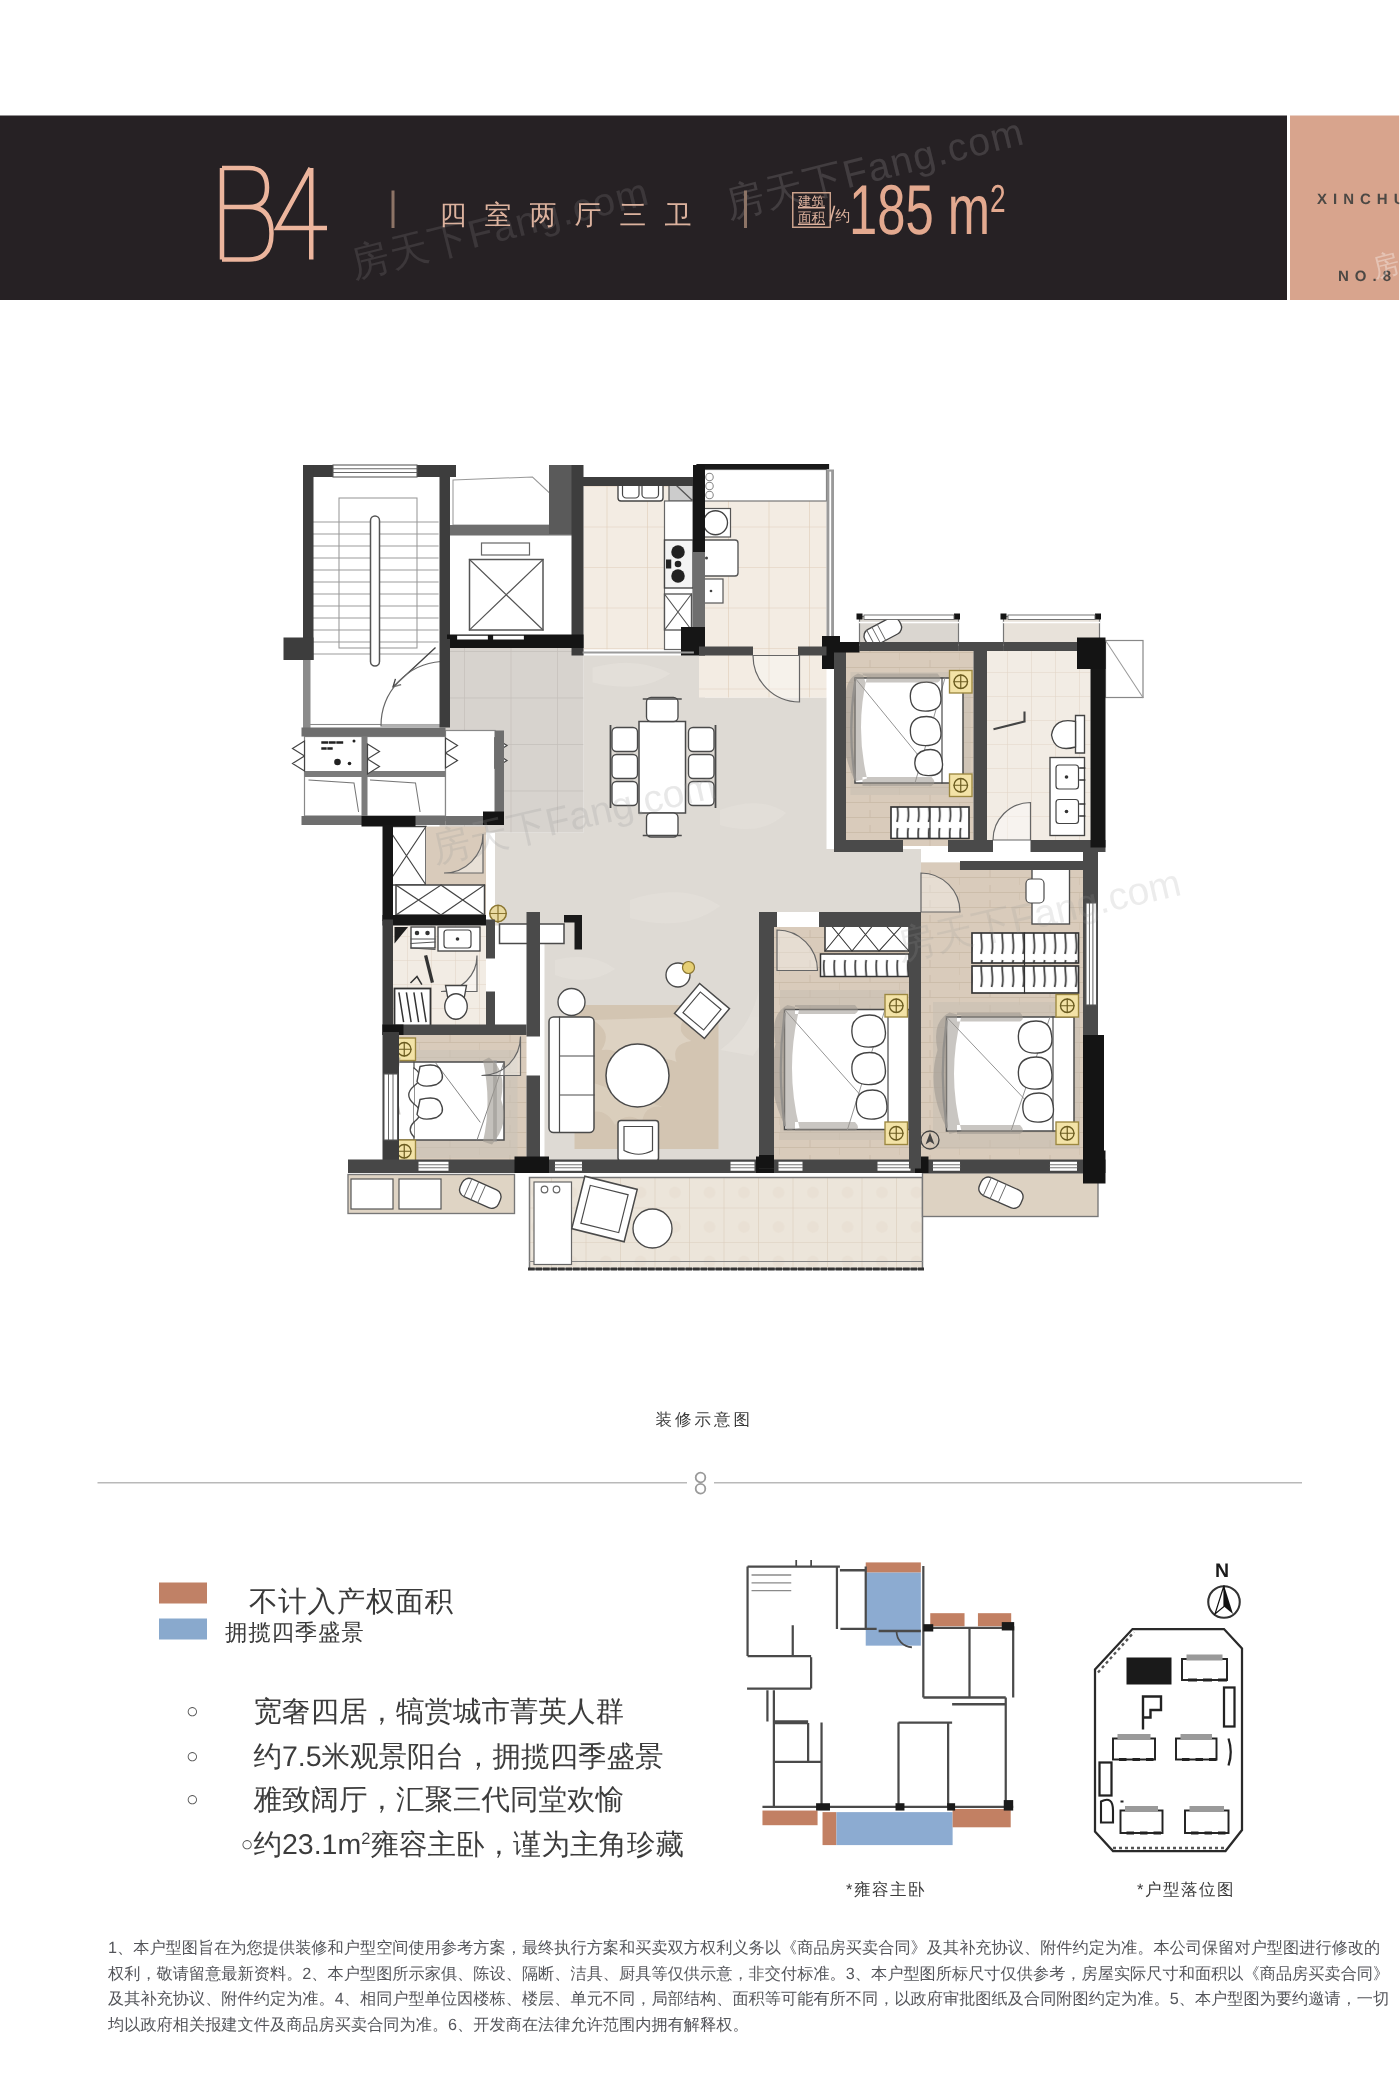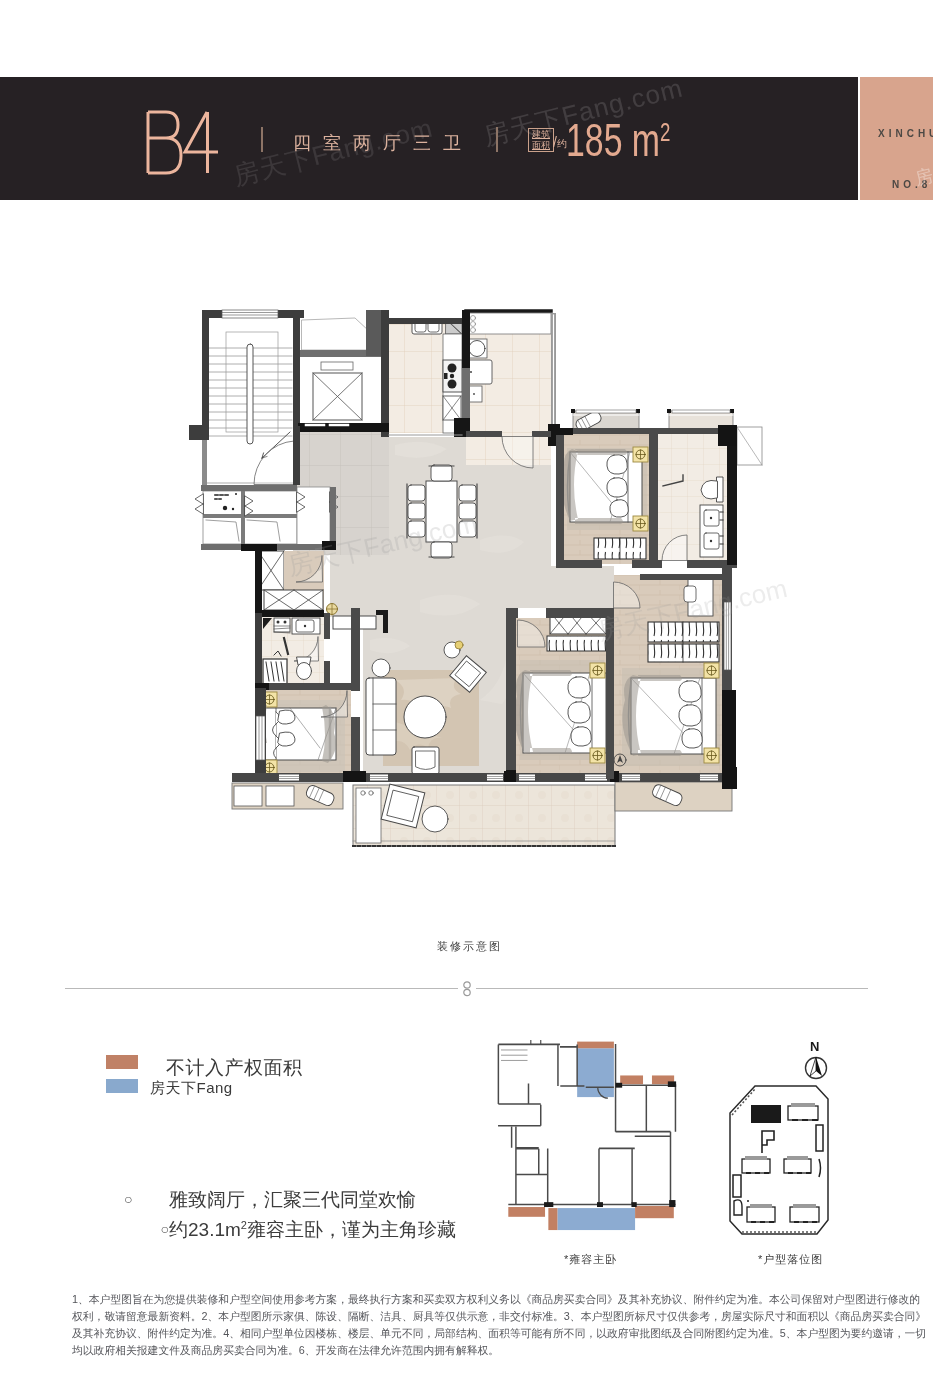--- a/index.html
+++ b/index.html
@@ -700,23 +700,25 @@
   <circle cx="9" cy="7" r="3.2" fill="none" stroke="#9a9a9a" stroke-width="1.2"></circle>
   <circle cx="9" cy="14.5" r="3.2" fill="none" stroke="#9a9a9a" stroke-width="1.2"></circle>
 </svg>
 
 <div class="abs" style="left:106px;top:1055px;width:32px;height:14px;background:#c08166;"></div>
 
 <div class="abs" style="left:150px;top:1055px;color:#3a3a3a;font-size:19px;letter-spacing:0.5px;margin-left:16px;">不计入产权面积</div>
 
 <div class="abs" style="left:106px;top:1079px;width:32px;height:14px;background:#89a9cd;"></div>
 
-<div class="abs" style="left:150px;top:1079px;color:#3a3a3a;font-size:15px;letter-spacing:0.5px;">房天下Fang</div>
-
-
+<div class="abs" style="left:150px;top:1079px;color:#3a3a3a;font-size:15px;letter-spacing:0.5px;">拥揽四季盛景</div>
+
+<div class="abs" style="left:124px;top:1128px;color:#3c3c3c;font-size:19px;"><span style="display:inline-block;width:45px;font-size:14px;color:#555;vertical-align:2px;">○</span>宽奢四居，犒赏城市菁英人群</div>
+
+<div class="abs" style="left:124px;top:1158px;color:#3c3c3c;font-size:19px;"><span style="display:inline-block;width:45px;font-size:14px;color:#555;vertical-align:2px;">○</span>约7.5米观景阳台，拥揽四季盛景</div>
 
 <div class="abs" style="left:124px;top:1187px;color:#3c3c3c;font-size:19px;"><span style="display:inline-block;width:45px;font-size:14px;color:#555;vertical-align:2px;">○</span>雅致阔厅，汇聚三代同堂欢愉</div>
 
 <div class="abs" style="left:124px;top:1217px;color:#3c3c3c;font-size:19px;text-align:right;"><span style="display:inline-block;width:45px;font-size:14px;color:#555;vertical-align:2px;">○</span>约23.1m<span style="font-size:11px;vertical-align:7px;">2</span>雍容主卧，谨为主角珍藏</div>
 
 <svg class="abs" style="left:490px;top:1040px;" width="195" height="200" viewBox="0 0 195 200">
 <g transform="scale(0.331,0.349) translate(-176.7,-301.4)">
 
 <rect x="440" y="325" width="111" height="140" fill="#8cabd1"></rect>
 

